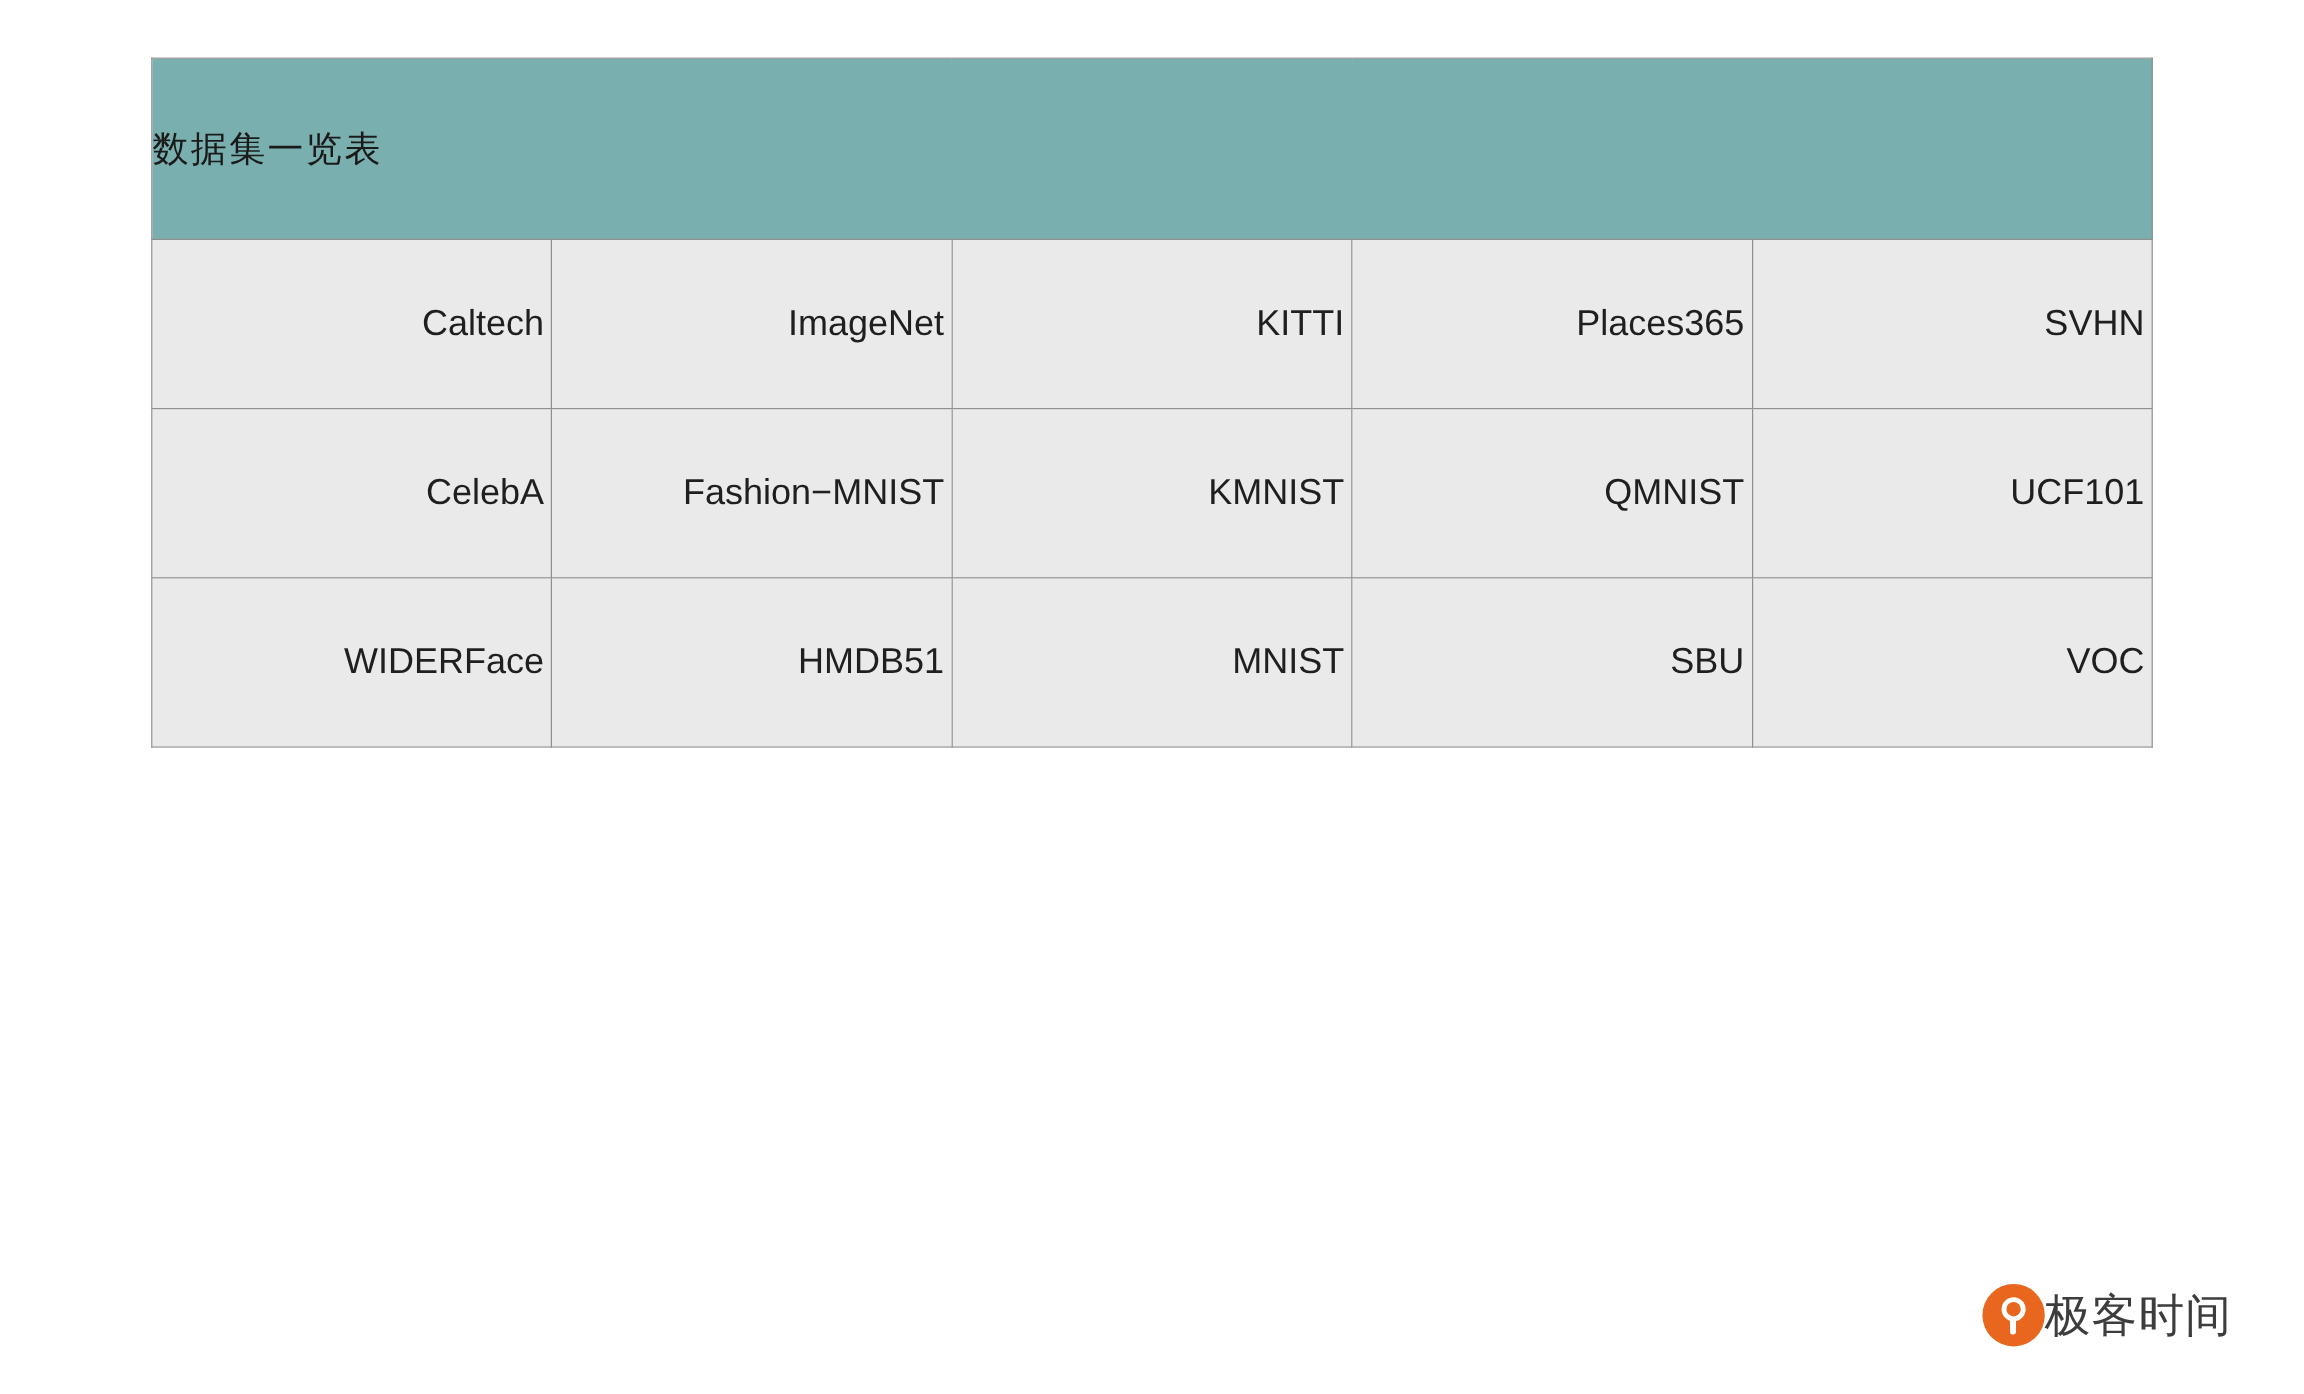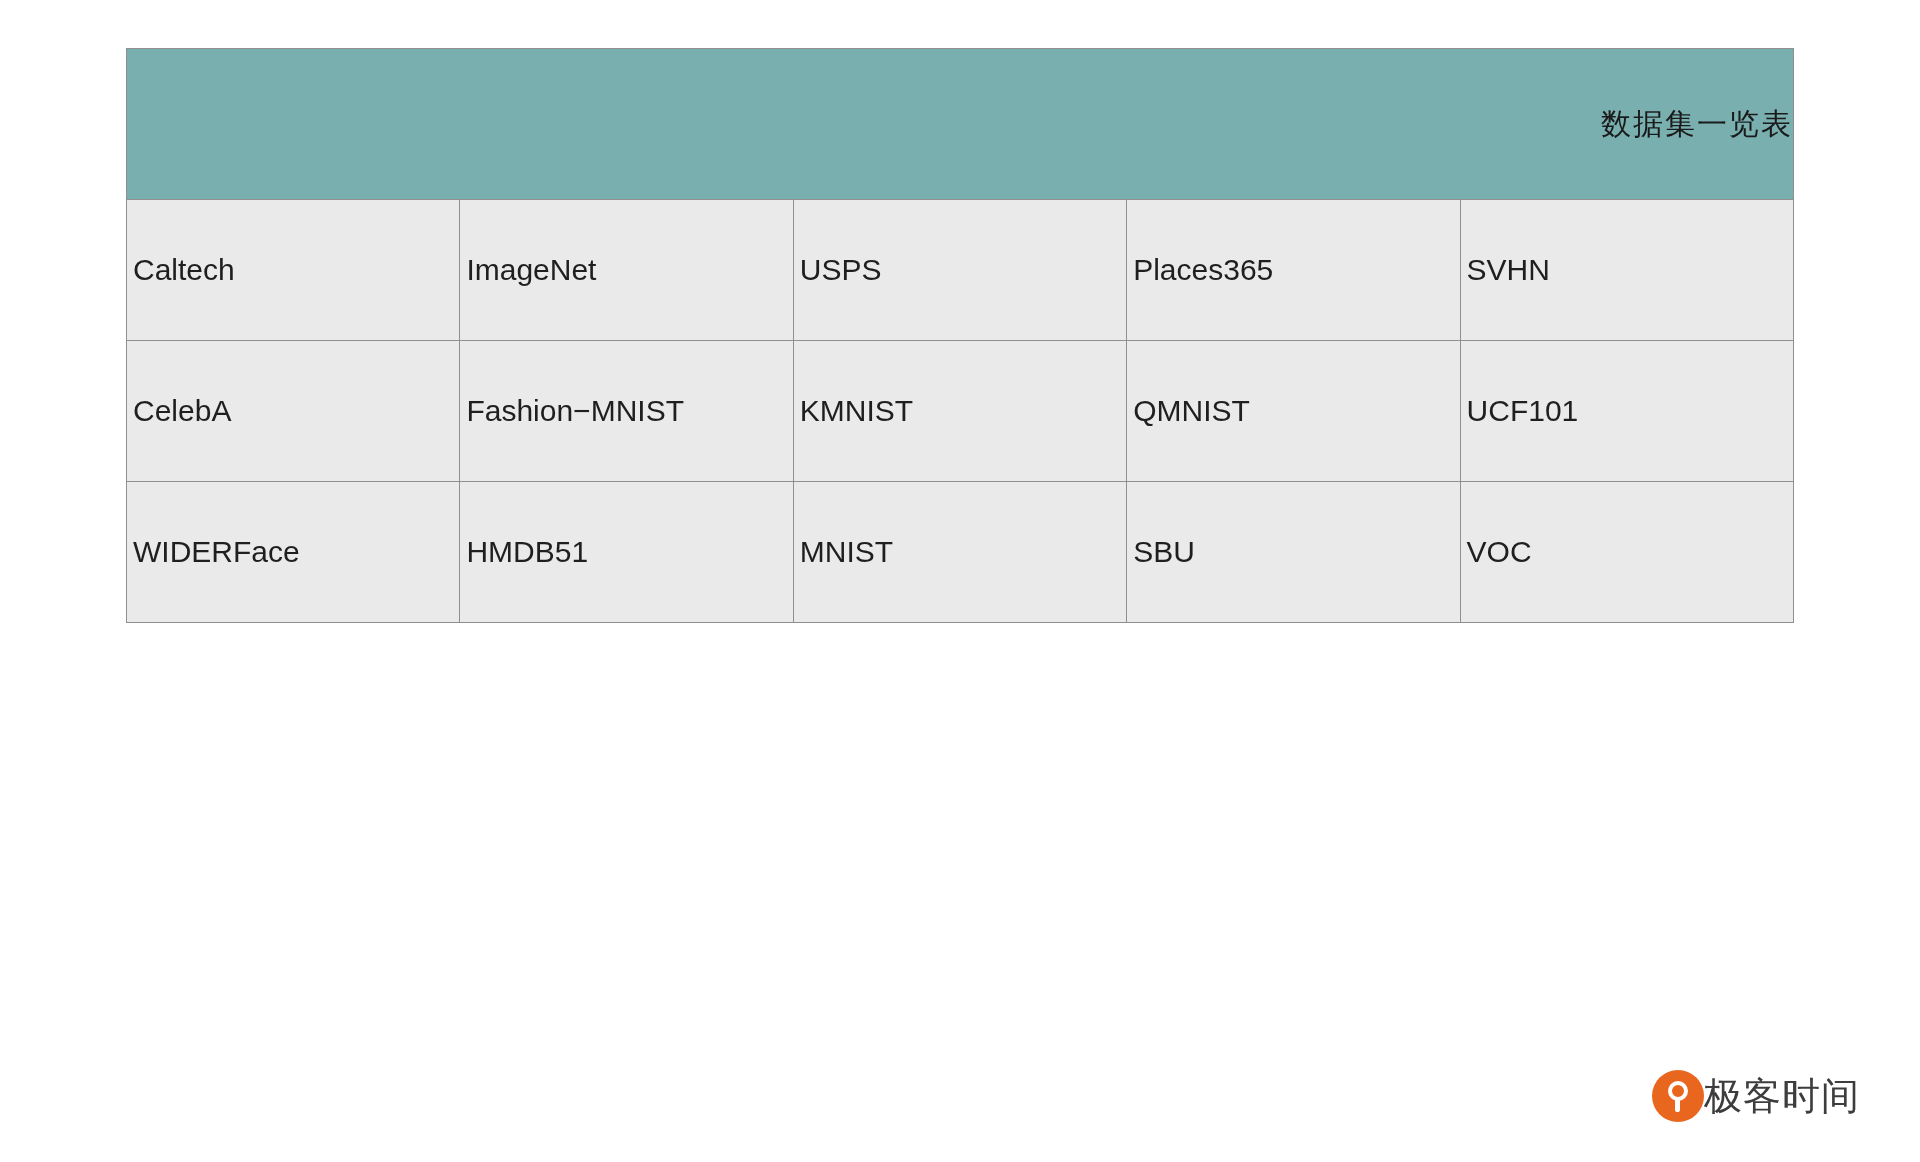--- a/index.html
+++ b/index.html
@@ -31,32 +31,32 @@
   table.dataset-table th,
   table.dataset-table td {
     border: 1px solid #8f8f8f;
   }
 
   .table-title {
     background: #7aafaf;
     color: #1a1a1a;
     font-size: 30px;
     font-weight: 400;
-    text-align: right;
+    text-align: left;
     height: 150px;
     padding: 0;
     letter-spacing: 2px;
   }
 
   table.dataset-table td.cell {
     background: #eaeaea;
     color: #1f1f1f;
     font-size: 30px;
     font-weight: 400;
-    text-align: left;
+    text-align: right;
     height: 140px;
     padding: 0 6px;
     white-space: nowrap;
     overflow: hidden;
     text-overflow: ellipsis;
   }
 
   .watermark {
     position: absolute;
     right: 60px;
@@ -108,21 +108,21 @@
   <table class="dataset-table">
     <thead>
       <tr>
         <th class="table-title" colspan="5">数据集一览表</th>
       </tr>
     </thead>
     <tbody>
       <tr>
         <td class="cell">Caltech</td>
         <td class="cell">ImageNet</td>
-        <td class="cell">USPS</td>
+        <td class="cell">KITTI</td>
         <td class="cell">Places365</td>
         <td class="cell">SVHN</td>
       </tr>
       <tr>
         <td class="cell">CelebA</td>
         <td class="cell">Fashion−MNIST</td>
         <td class="cell">KMNIST</td>
         <td class="cell">QMNIST</td>
         <td class="cell">UCF101</td>
       </tr>

